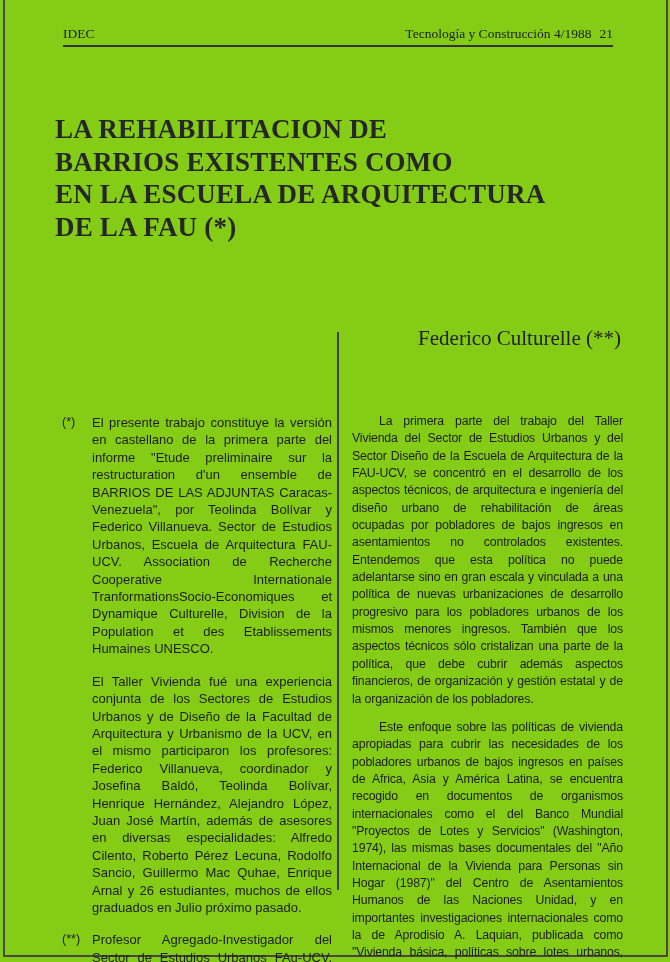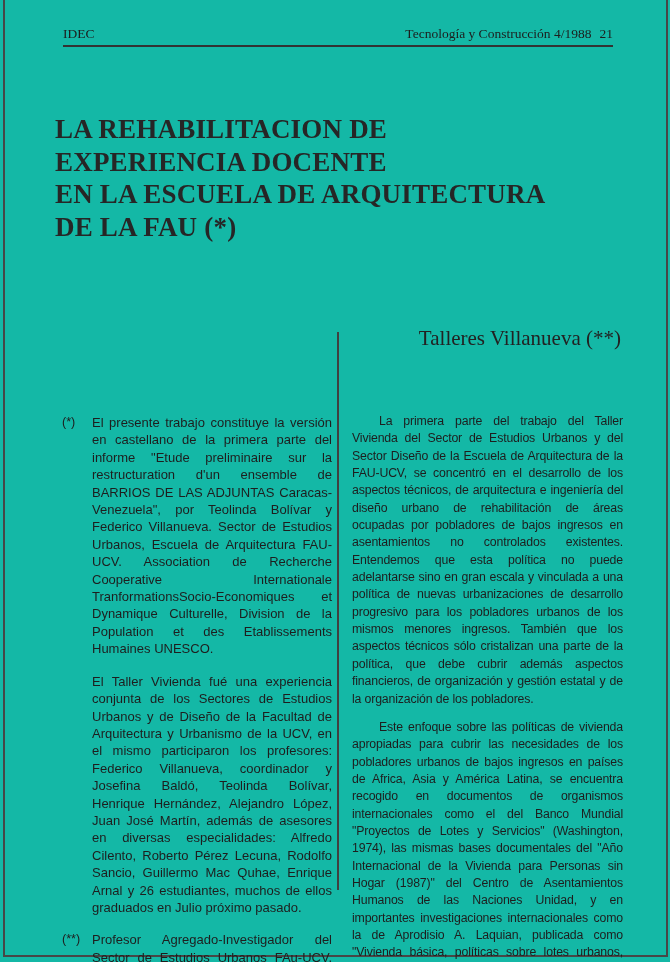--- a/index.html
+++ b/index.html
@@ -1,17 +1,17 @@
 <!DOCTYPE html>
 <html><head>
 <meta charset="utf-8">
 <style>
   html,body{margin:0;padding:0;background:#ffffff;}
   .page{
-    position:relative;width:670px;height:962px;background:#14b8a6;overflow:hidden;
+    position:relative;width:670px;height:962px;background:#84cc16;overflow:hidden;
     font-family:"Liberation Sans","DejaVu Sans",sans-serif;color:#1e1e1e;
   }
   
   .edge{position:absolute;background:#474747;}
   .edge-left{left:3px;top:0;bottom:5px;width:2px;}
   .edge-right{right:2px;top:0;bottom:5px;width:2px;}
   .edge-bottom{left:3px;right:2px;bottom:5px;height:2px;}
 
   
   .running-head{
@@ -67,26 +67,26 @@
   <header class="running-head">
     <span class="head-left">IDEC</span>
     <span class="head-right">
       <span>Tecnología y Construcción 4/1988</span>
       <span class="pageno">21</span>
     </span>
   </header>
 
   <h1 class="article-title">
     <span class="tl">LA REHABILITACION DE</span>
-    <span class="tl">EXPERIENCIA DOCENTE</span>
+    <span class="tl">BARRIOS EXISTENTES COMO</span>
     <span class="tl">EN LA ESCUELA DE ARQUITECTURA</span>
     <span class="tl">DE LA FAU (*)</span>
   </h1>
 
-  <div class="author">Talleres Villanueva (**)</div>
+  <div class="author">Federico Culturelle (**)</div>
 
   <div class="col-divider"></div>
 
   <section class="col-left">
     <div class="fn">
       <span class="fn-marker">(*)</span>
       <div class="fn-body">
         <p class="fn-p">El presente trabajo constituye la versión en castellano de la primera parte del informe "Etude preliminaire sur la restructuration d'un ensemble de BARRIOS DE LAS ADJUNTAS Caracas-Venezuela", por Teolinda Bolívar y Federico Villanueva. Sector de Estudios Urbanos, Escuela de Arquitectura FAU-UCV. Association de Recherche Cooperative Internationale TranformationsSocio-Economiques et Dynamique Culturelle, Division de la Population et des Etablissements Humaines UNESCO.</p>
         <p class="fn-p">El Taller Vivienda fué una experiencia conjunta de los Sectores de Estudios Urbanos y de Diseño de la Facultad de Arquitectura y Urbanismo de la UCV, en el mismo participaron los profesores: Federico Villanueva, coordinador y Josefina Baldó, Teolinda Bolívar, Henrique Hernández, Alejandro López, Juan José Martín, además de asesores en diversas especialidades: Alfredo Cilento, Roberto Pérez Lecuna, Rodolfo Sancio, Guillermo Mac Quhae, Enrique Arnal y 26 estudiantes, muchos de ellos graduados en Julio próximo pasado.</p>
       </div>

